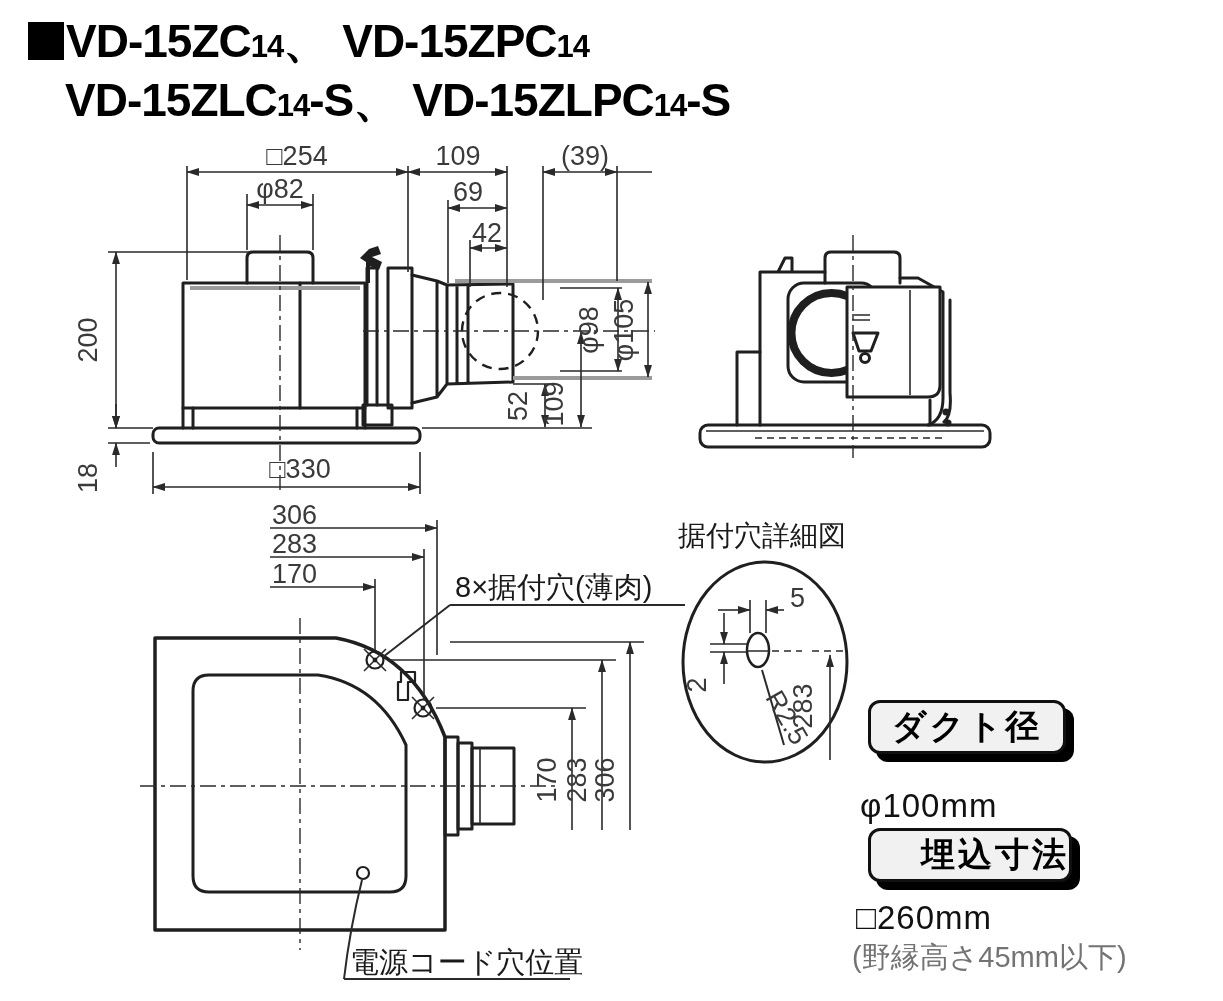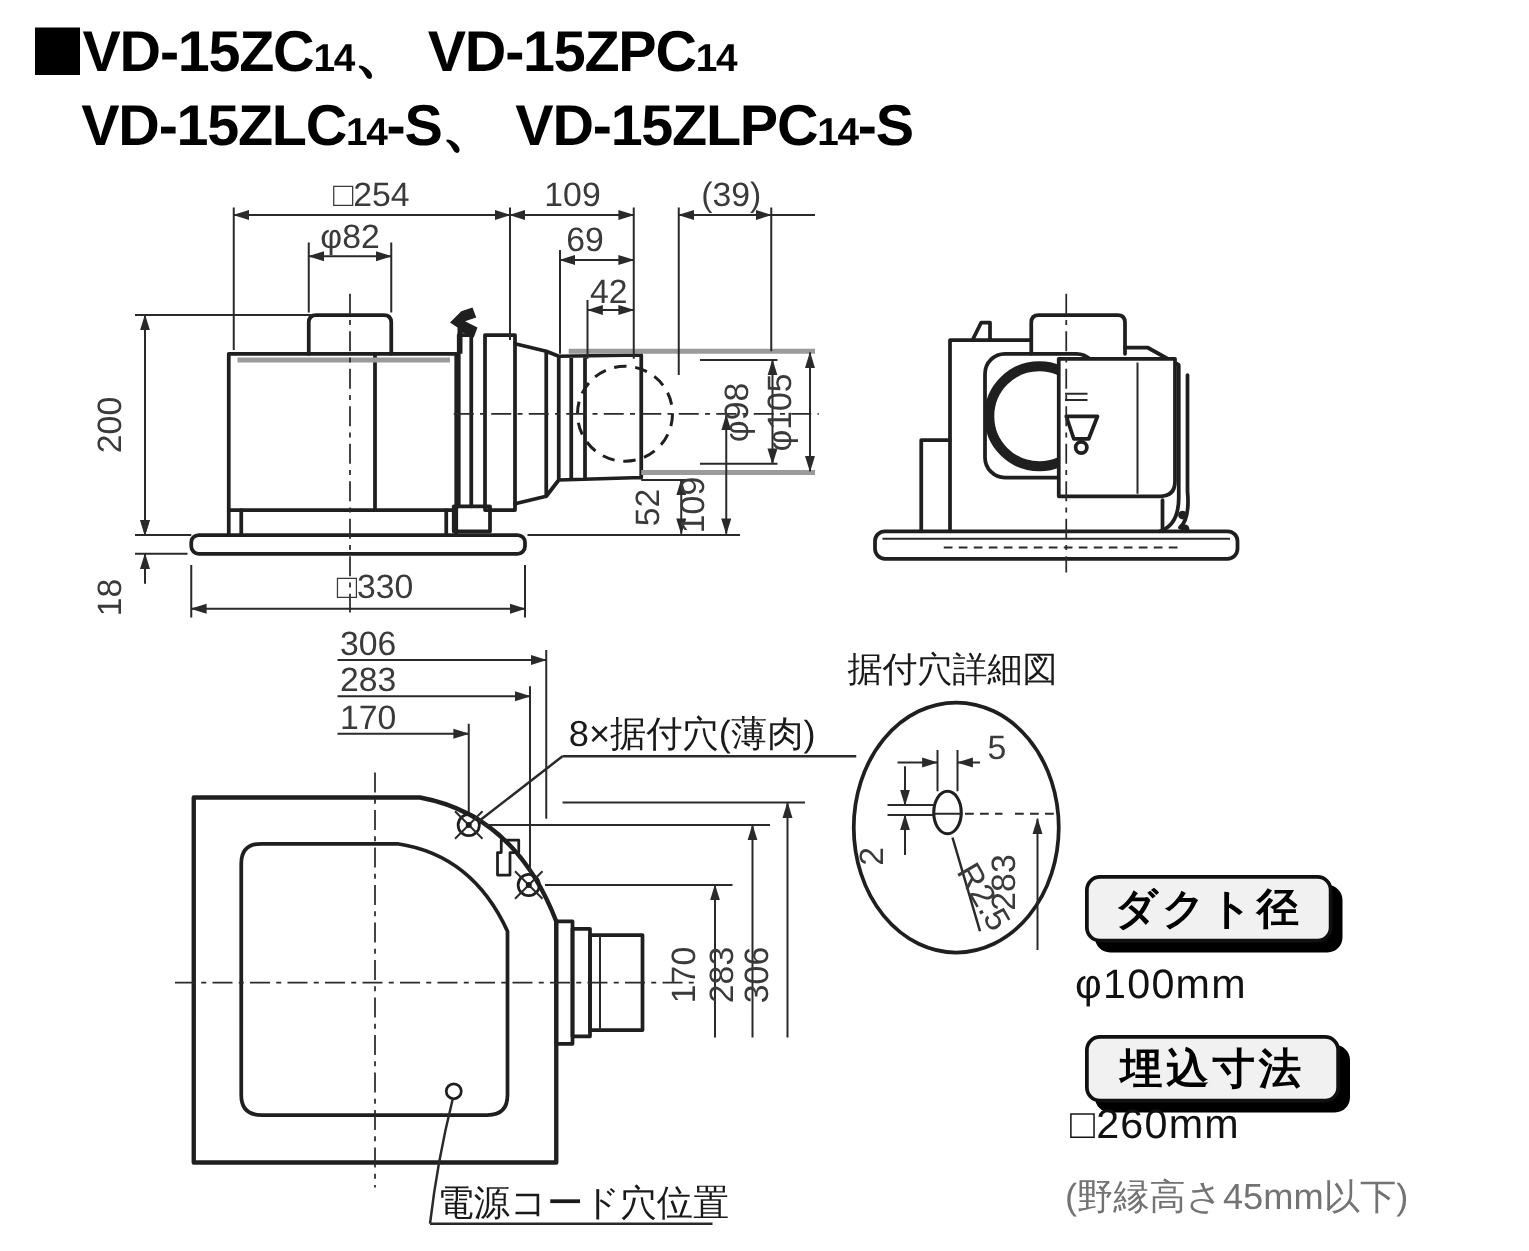--- a/index.html
+++ b/index.html
@@ -25,21 +25,21 @@
   .fb  {fill:#1f1f1f;stroke:none;}
   .wh  {fill:#ffffff;}
   .dt  {font-family:"Liberation Sans",sans-serif;font-size:27px;fill:#3a3a3a;}
   .jp  {font-family:"Liberation Sans",sans-serif;font-size:29px;fill:#1a1a1a;}
   .jpt {font-family:"Liberation Sans",sans-serif;font-size:28px;fill:#1a1a1a;}
   
   .badge{position:absolute;display:flex;align-items:center;justify-content:center;
          background:#f1f1f1;border:3.5px solid #101010;border-radius:12px;
          box-shadow:8px 8px 0 0 #000;color:#000;font-weight:700;font-size:34px;
          letter-spacing:3px;}
-  .pval{position:absolute;color:#111;font-size:33px;letter-spacing:1px;white-space:nowrap;}
+  .pval{position:absolute;color:#111;font-size:33px;letter-spacing:1px;white-space:nowrap;margin-top:19px;}
   .pnote{position:absolute;color:#737373;font-size:29px;white-space:nowrap;}
 </style>
 </head>
 <body>
 
 <div id="canvas">
 
   <div class="title">
     <div>
       <span class="tmark"></span><span>VD-15ZC</span><span class="sub">14</span><span class="sep">、</span><span>VD-15ZPC</span><span class="sub">14</span>
@@ -192,20 +192,20 @@
       <text class="dt dts" x="779" y="722" text-anchor="middle" transform="rotate(60 779 722)">R2.5</text>
       <text class="dt dts" x="812" y="706" text-anchor="middle" transform="rotate(-90 812 706)">283</text>
     </g>
   </svg>
 
   <div>
     <div class="badge" style="left:868px;top:700px;width:192px;height:48px;text-align:center;">
       <span>ダクト径</span>
     </div>
     <div class="pval" style="left:860px;top:768px;">φ100mm</div>
-    <div class="badge" style="left:868px;top:828px;width:198px;height:48px;">
+    <div class="badge" style="left:868px;top:828px;width:198px;height:48px;justify-content:flex-end;">
       <span>埋込寸法</span>
     </div>
     <div class="pval" style="left:856px;top:880px;">□260mm</div>
     <div class="pnote" style="left:852px;top:938px;">(野縁高さ45mm以下)</div>
   </div>
 
 </div>
 
 </body></html>

